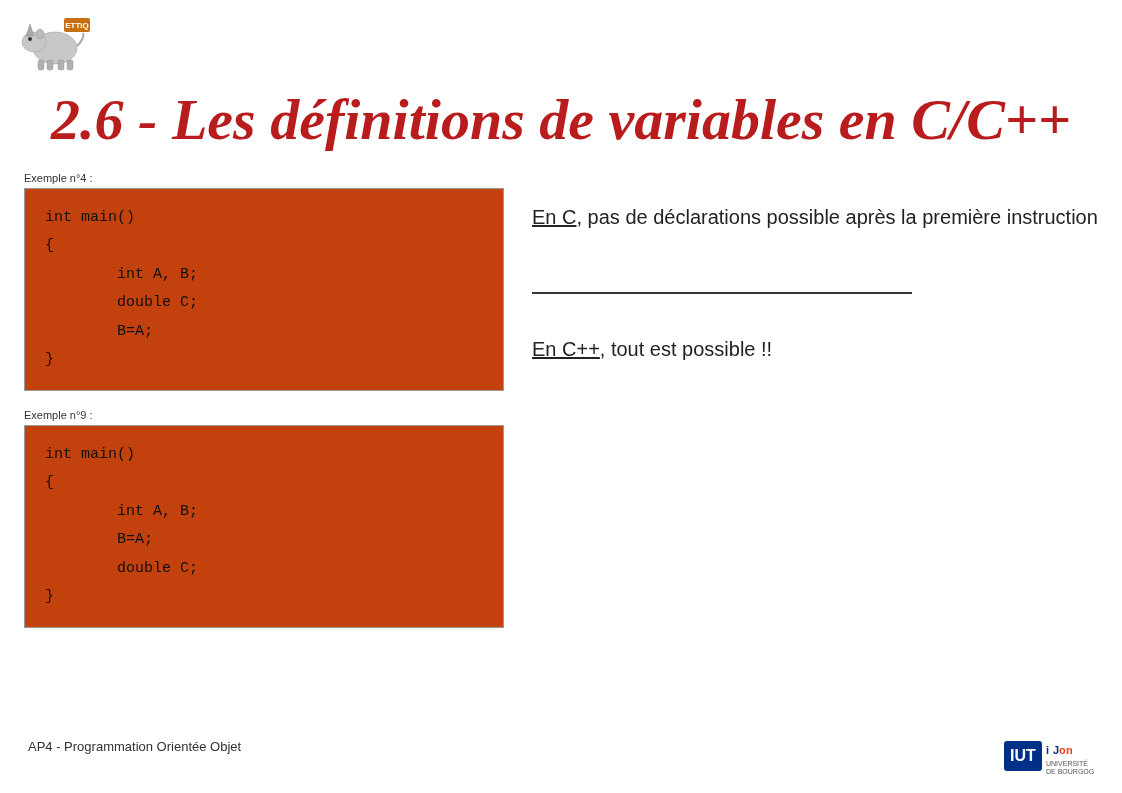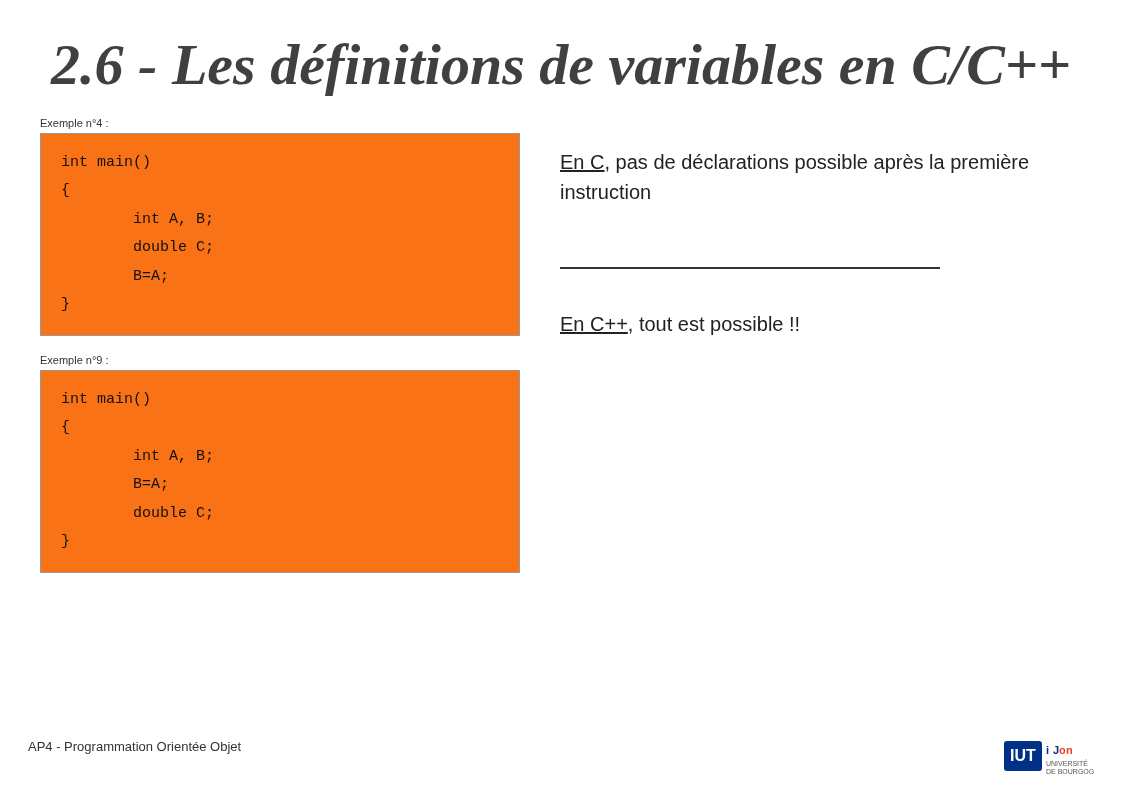--- a/index.html
+++ b/index.html
@@ -27,52 +27,52 @@
     }
 
     .main-title {
       text-align: center;
       padding: 5px 40px 20px 40px;
     }
 
     .main-title-text {
       font-size: 58px;
       font-weight: bold;
-      color: #404040;
+      color: #b91c1c;
       font-family: 'Times New Roman', serif;
       font-style: italic;
       display: block;
       line-height: 1.1;
     }
 
     .content-area {
       display: flex;
-      padding: 0 40px;
-      gap: 40px;
+      padding: 0 24px;
+      gap: 28px;
     }
 
     .left-column {
       width: 480px;
       flex-shrink: 0;
     }
 
     .right-column {
       flex: 1;
       padding-top: 20px;
     }
 
     .example-label {
       font-size: 11px;
       color: #333;
       margin-bottom: 4px;
     }
 
     .code-box {
       border: 1px solid #999;
-      background: #f97316;
+      background: #c2410c;
       padding: 15px 20px;
       margin-bottom: 18px;
       font-family: 'Courier New', Courier, monospace;
       font-size: 15px;
       line-height: 1.9;
       color: #111;
       min-height: 180px;
     }
 
     .code-line {
@@ -138,20 +138,45 @@
     }
 
     .second-desc {
       margin-top: 20px;
     }
   </style>
 </head>
 <body>
 
 <div class="page-header">
+  <div class="ettiq-logo-container">
+    
+    <svg width="70" height="55" viewBox="0 0 70 55">
+
+      <ellipse cx="35" cy="30" rx="22" ry="16" fill="#c8c8c8" stroke="#999" stroke-width="0.5"></ellipse>
+
+      <ellipse cx="14" cy="24" rx="12" ry="10" fill="#c8c8c8" stroke="#999" stroke-width="0.5"></ellipse>
+
+      <polygon points="6,18 10,6 14,18" fill="#aaa" stroke="#888" stroke-width="0.5"></polygon>
+
+      <circle cx="10" cy="21" r="2" fill="#333"></circle>
+
+      <rect x="18" y="42" width="6" height="10" rx="2" fill="#b0b0b0" stroke="#999" stroke-width="0.5"></rect>
+      <rect x="27" y="42" width="6" height="10" rx="2" fill="#b0b0b0" stroke="#999" stroke-width="0.5"></rect>
+      <rect x="38" y="42" width="6" height="10" rx="2" fill="#b0b0b0" stroke="#999" stroke-width="0.5"></rect>
+      <rect x="47" y="42" width="6" height="10" rx="2" fill="#b0b0b0" stroke="#999" stroke-width="0.5"></rect>
+
+      <path d="M57 28 Q65 20 63 15" stroke="#aaa" stroke-width="2" fill="none"></path>
+
+      <ellipse cx="20" cy="16" rx="4" ry="5" fill="#bbb" stroke="#999" stroke-width="0.5"></ellipse>
+
+      <rect x="44" y="0" width="26" height="14" rx="2" fill="#c87010"></rect>
+      <text x="57" y="10" text-anchor="middle" fill="white" font-size="8" font-weight="bold" font-family="Arial">ETTIQ</text>
+    </svg>
+  </div>
 </div>
 
 <div class="main-title">
   <span class="main-title-text">2.6  -  Les définitions de variables en C/C++</span>
 </div>
 
 <div class="content-area">
 
   <div class="left-column">
 

